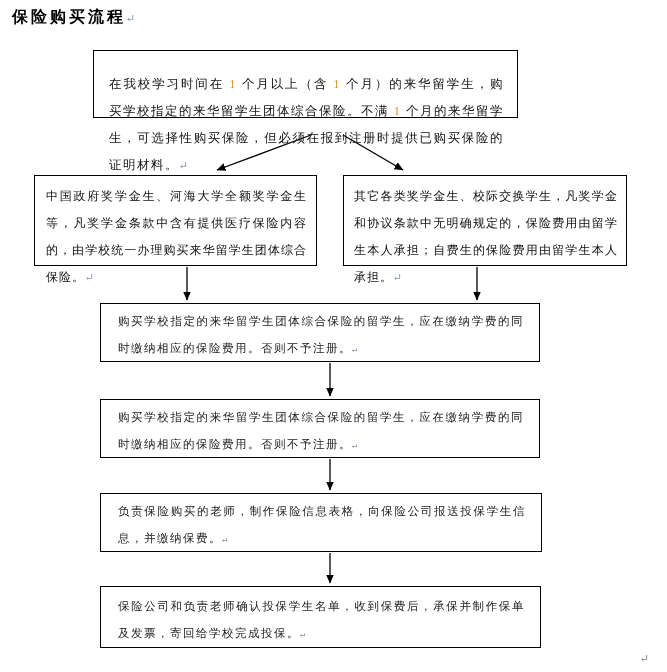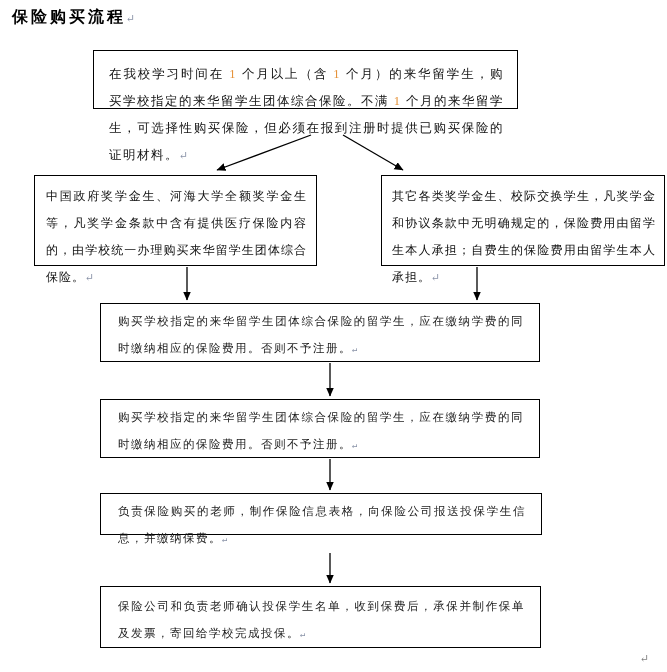--- a/index.html
+++ b/index.html
@@ -35,26 +35,26 @@
     line-height:27px;
     letter-spacing:1.5px;
     text-align:justify;
   }
   .box-lg{font-size:12.5px;}
   .box-md{font-size:12px;letter-spacing:1px;}
   .box-sm{font-size:11.5px;color:#1c1c1c;font-family:Liberation Mono, monospace;}
   .seg-num{color:var(--num-color);}
   .seg-mark{color:var(--mark-color);font-size:11px;letter-spacing:0;}
   .seg-mark-small{color:var(--mark-color);font-size:9px;letter-spacing:0;}
-  #box-start   {left:93px; top:50px; width:425px;height:59px;padding:10px 13px 0 15px;}
+  #box-start   {left:93px; top:50px; width:425px;height:68px;padding:20px 13px 0 15px;}
   #box-left    {left:34px; top:175px;width:283px;height:91px;padding:7px 9px 12px 11px;}
-  #box-right   {left:343px;top:175px;width:284px;height:91px;padding:7px 8px 0 10px;margin-left:38px;}
+  #box-right   {left:343px;top:175px;width:284px;height:91px;padding:7px 8px 0 10px;}
   #box-pay1    {left:100px;top:303px;width:440px;height:59px;padding:4px 15px 0 17px;}
   #box-pay2    {left:100px;top:399px;width:440px;height:59px;padding:4px 15px 0 17px;}
-  #box-teacher {left:100px;top:493px;width:442px;height:42px;padding:4px 15px 0 17px;}
+  #box-teacher {left:100px;top:493px;width:442px;height:59px;padding:4px 15px 0 17px;}
   #box-company {left:100px;top:586px;width:441px;height:62px;padding:6px 15px 0 17px;}
   .arrow-layer{
     position:absolute;left:0;top:0;width:667px;height:672px;
     pointer-events:none;
   }
   .end-mark{
     position:absolute;left:640px;top:652px;
     font-size:11px;color:#808080;
   }
 </style>

